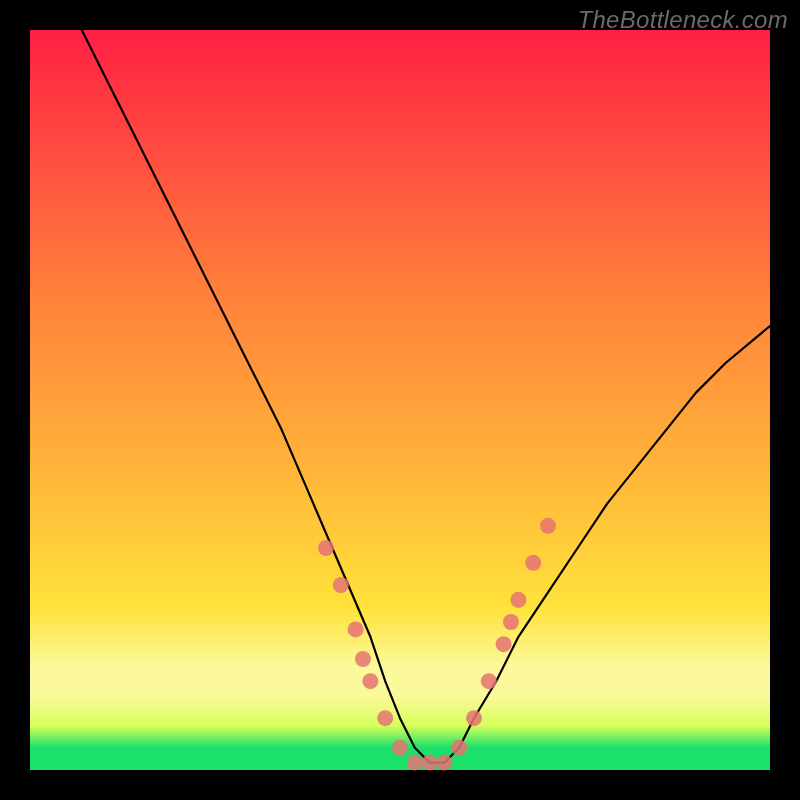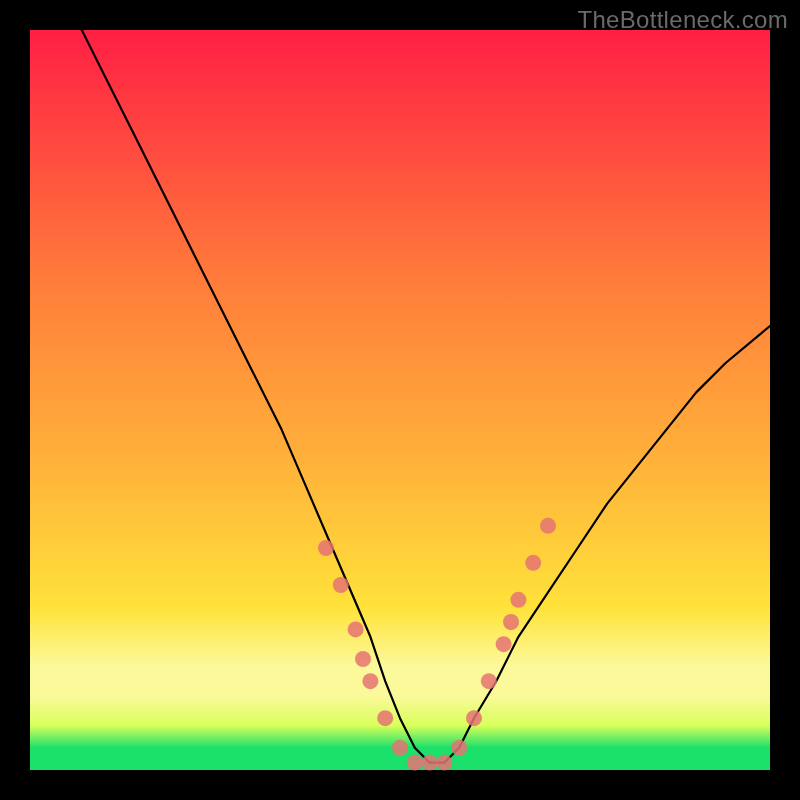--- a/index.html
+++ b/index.html
@@ -19,20 +19,21 @@
   }
   .watermark {
     position: absolute;
     top: 6px;
     right: 12px;
     color: #6a6a6a;
     font-size: 24px;
     font-weight: 500;
     letter-spacing: 0.3px;
     z-index: 10;
+    font-style: italic;
   }
   .plot {
     position: absolute;
     left: 30px;
     top: 30px;
     width: 740px;
     height: 740px;
     
     background: linear-gradient(
       to bottom,

